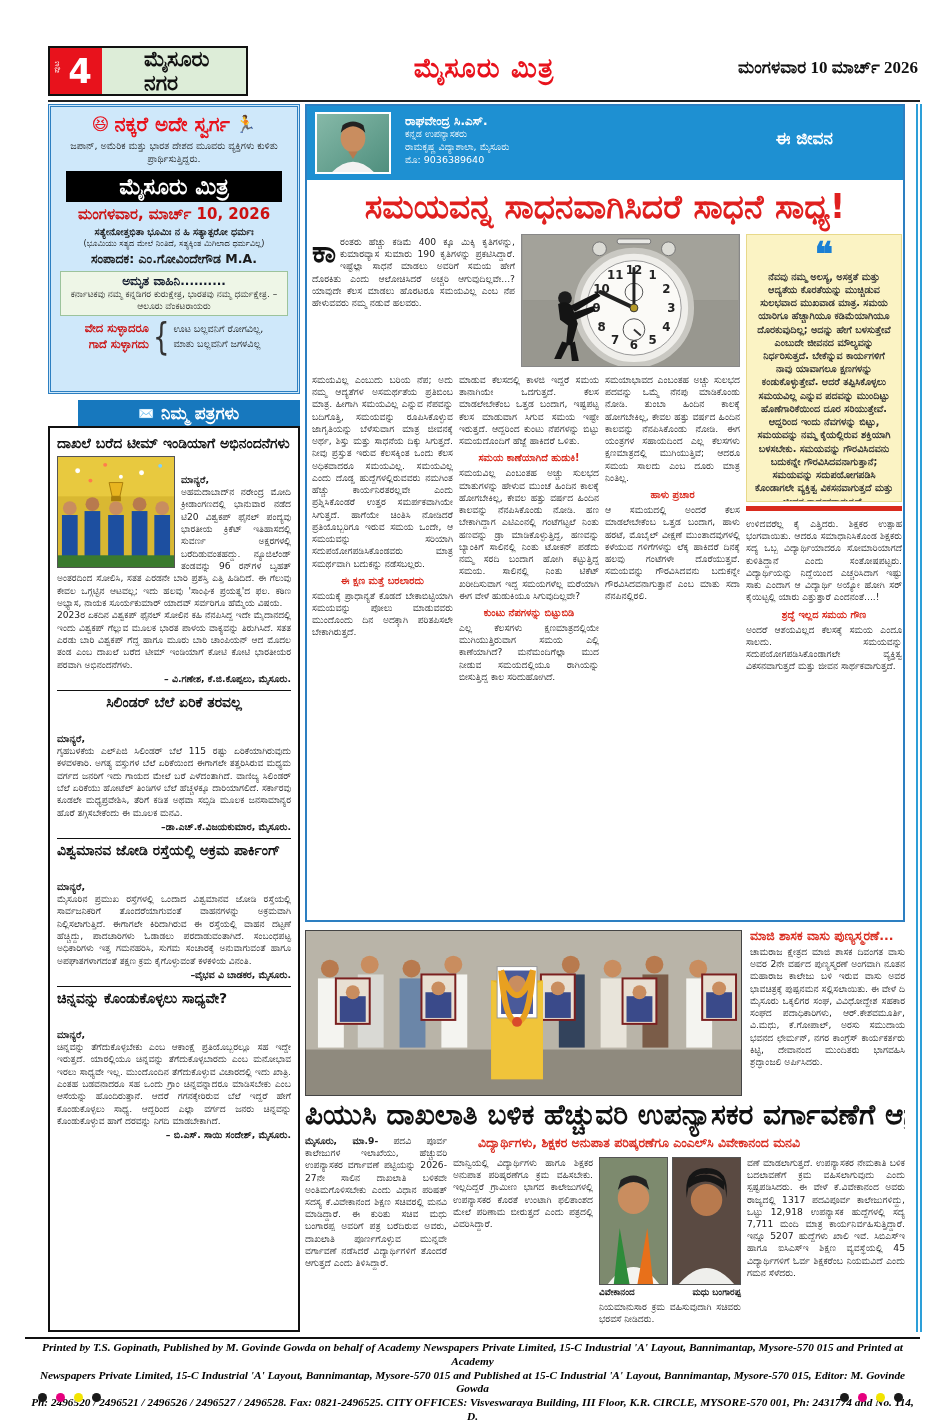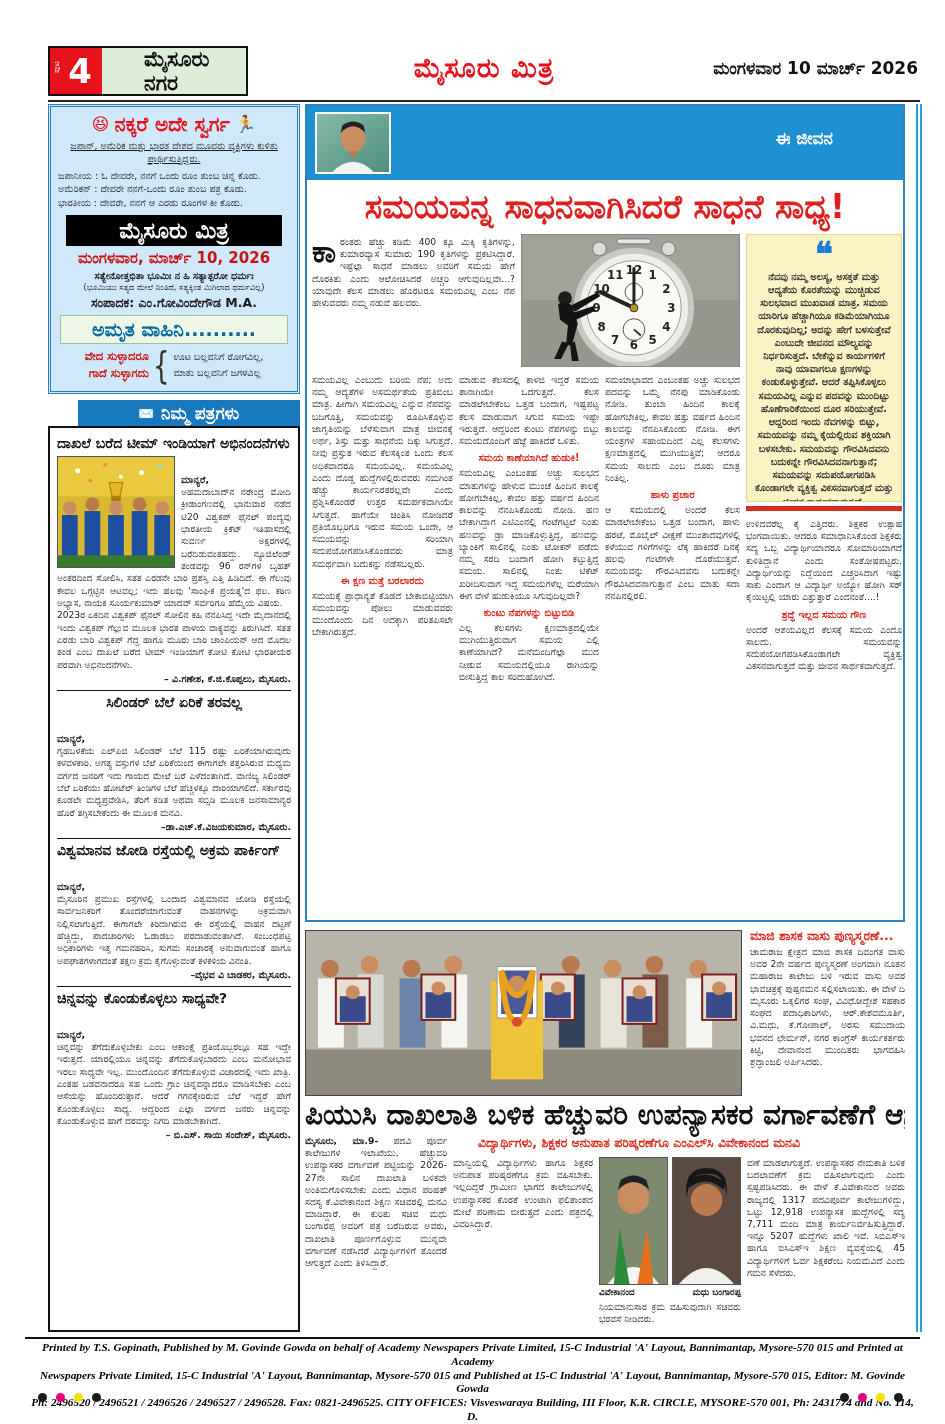--- a/index.html
+++ b/index.html
@@ -11,36 +11,36 @@
   }
   
   .hdr { position:absolute; left:48px; top:46px; width:872px; height:52px; }
   .page-chip { position:absolute; left:0; top:0; width:200px; height:50px; border:2px solid #111;
                background:#ddedd8; display:flex; align-items:stretch; }
   .page-chip .red { background:#e8121c; color:#fff; width:52px; display:flex; align-items:center; justify-content:center; position:relative; }
   .page-chip .red .pg-word { position:absolute; left:1px; top:14px; font-size:8px; transform:rotate(-90deg); transform-origin:center; }
   .page-chip .red .pg-num { font-size:34px; font-weight:bold; line-height:1; padding-left:8px; }
   .page-chip .sect { flex:1; display:flex; align-items:center; justify-content:center; font-size:21px; font-weight:bold; color:#111;padding-left:42px; }
   .masthead { position:absolute; left:50%; transform:translateX(-50%); top:6px; font-size:27px; font-weight:bold; color:#e8121c; letter-spacing:1px; }
-  .hdr-date { position:absolute; right:2px; top:12px; font-size:17px; font-weight:bold; color:#111; }
+  .hdr-date { position:absolute; right:2px; top:12px; font-size:17px; font-weight:bold; color:#111;font-family:Liberation Serif, serif; }
   .hdr-rule { position:absolute; left:48px; top:100px; width:872px; height:2px; background:#222; }
   
   .joke-box { position:absolute; left:48px; top:104px; width:252px; height:290px;
               background:#cfe8fa; border:3px double #2d7fc1; padding:5px 7px; overflow:hidden; text-align:center; }
   .joke-title { color:#e8121c; font-size:20px; font-weight:bold; display:flex; align-items:center; justify-content:center; gap:5px; }
   .joke-title .emo { font-size:17px; }
-  .joke-intro { font-size:9.5px; margin-top:4px; line-height:1.35;text-decoration:underline; }
+  .joke-intro { font-size:9.5px; margin-top:4px; line-height:1.35; }
   .joke-lines { font-size:9.5px; text-align:left; margin-top:3px; line-height:1.45; }
   .joke-mast { background:#000; color:#fff; font-size:22px; font-weight:bold; margin:5px 8px 3px; padding:3px 0; }
   .joke-date { color:#cc1111; font-size:15px; font-weight:bold; }
   .joke-sans1 { font-size:9.5px; font-weight:bold; margin-top:3px; }
   .joke-sans2 { font-size:8.2px; }
   .joke-editor { font-size:12.5px; font-weight:bold; margin-top:2px; }
   .amruta { background:#eef6e7; border:1px solid #9cc39c; margin:4px 2px; padding:2px; }
-  .amruta .t { color:#0369a1; font-size:19px; font-weight:bold; }
+  .amruta .t { color:#0f172a; font-size:12px; font-weight:bold; }
   .amruta .b { font-size:9px; line-height:1.4; }
   .veda { display:flex; align-items:center; justify-content:center; gap:4px; margin-top:3px; }
   .veda .l { color:#cc1111; font-size:11.5px; font-weight:bold; text-align:right; line-height:1.45; }
   .veda .brace { font-size:26px; color:#333; font-weight:normal; transform:scaleY(1.4); }
   .veda .r { font-size:9.5px; text-align:left; line-height:1.6; }
   .letters-banner { position:absolute; left:78px; top:400px; width:222px; height:26px; background:#1778be;
                     color:#fff; font-size:17px; font-weight:bold; display:flex; align-items:center; justify-content:center; gap:6px; }
   .letters-banner .pencil { font-size:13px; color:#ffe14d; }
   .letters-box { position:absolute; left:48px; top:426px; width:252px; height:906px; border:2px solid #111; padding:4px 7px; overflow:hidden; }
   .letter { padding:3px 0 5px; }
@@ -125,32 +125,28 @@
   </div>
   <div class="hdr-rule"></div>
 
   <div class="joke-box">
     <div class="joke-title">
       <span class="emo">😆</span>
       <span>ನಕ್ಕರೆ ಅದೇ ಸ್ವರ್ಗ</span>
       <span class="emo">🏃</span>
     </div>
     <div class="joke-intro">ಜಪಾನ್, ಅಮೆರಿಕ ಮತ್ತು ಭಾರತ ದೇಶದ ಮೂವರು ವ್ಯಕ್ತಿಗಳು ಕುಳಿತು ಪ್ರಾರ್ಥಿಸುತ್ತಿದ್ದರು.</div>
-    <div class="joke-lines">
-      <div>ಜಪಾನೀಯ : ಓ ದೇವರೇ, ನನಗೆ ಒಂದು ರೂಂ ತುಂಬ ಚಿನ್ನ ಕೊಡು.</div>
-      <div>ಅಮೆರಿಕನ್ : ದೇವರೇ ನನಗೆ-ಒಂದು ರೂಂ ತುಂಬ ಪತ್ರ ಕೊಡು.</div>
-      <div>ಭಾರತೀಯ : ದೇವರೇ, ನನಗೆ ಆ ಎರಡು ರೂಂಗಳ ಕೀ ಕೊಡು.</div>
-    </div>
     <div class="joke-mast">ಮೈಸೂರು ಮಿತ್ರ</div>
     <div class="joke-date">ಮಂಗಳವಾರ, ಮಾರ್ಚ್ 10, 2026</div>
     <div class="joke-sans1">ಸತ್ಯೇನೋತ್ತಭಿತಾ ಭೂಮಿಃ ನ ಹಿ ಸತ್ಯಾತ್ಪರೋ ಧರ್ಮಃ</div>
     <div class="joke-sans2">(ಭೂಮಿಯು ಸತ್ಯದ ಮೇಲೆ ನಿಂತಿದೆ, ಸತ್ಯಕ್ಕಿಂತ ಮಿಗಿಲಾದ ಧರ್ಮವಿಲ್ಲ)</div>
     <div class="joke-editor">ಸಂಪಾದಕ: ಎಂ.ಗೋವಿಂದೇಗೌಡ M.A.</div>
     <div class="amruta">
       <div class="t">ಅಮೃತ ವಾಹಿನಿ..........</div>
+      <div class="b">ಕರ್ನಾಟಕವು ನಮ್ಮ ಕನ್ನಡಿಗರ ಕುರುಕ್ಷೇತ್ರ, ಭಾರತವು ನಮ್ಮ ಧರ್ಮಕ್ಷೇತ್ರ. – ಆಲೂರು ವೆಂಕಟರಾಯರು</div>
     </div>
     <div class="veda">
       <div class="l">
         <div>ವೇದ ಸುಳ್ಳಾದರೂ</div>
         <div>ಗಾದೆ ಸುಳ್ಳಾಗದು</div>
       </div>
       <div class="brace">{</div>
       <div class="r">
         <div>ಊಟ ಬಲ್ಲವನಿಗೆ ರೋಗವಿಲ್ಲ,</div>
         <div>ಮಾತು ಬಲ್ಲವನಿಗೆ ಜಗಳವಿಲ್ಲ</div>
@@ -233,20 +229,26 @@
           <stop offset="0" stop-color="#86b9a8"></stop>
               <stop offset="1" stop-color="#4f8f7e"></stop>
         </linearGradient>
           </defs>
         <ellipse cx="38" cy="26" rx="13" ry="15" fill="#c98d5f"></ellipse>
         <path d="M25 20 q13 -14 26 0 l-2 -8 q-11 -8 -22 0 z" fill="#222"></path>
         <path d="M16 62 q22 -22 44 0 z" fill="#f2f2f2"></path>
         <path d="M33 40 h10 l-5 8 z" fill="#b87a4e"></path>
       </svg>
     </div>
+    <div class="ma-author">
+      <div class="n">ರಾಘವೇಂದ್ರ ಸಿ.ಎಸ್.</div>
+      <div class="s">ಕನ್ನಡ ಉಪನ್ಯಾಸಕರು</div>
+      <div class="s">ರಾಮಕೃಷ್ಣ ವಿದ್ಯಾಶಾಲಾ, ಮೈಸೂರು</div>
+      <div class="s">ಮೊ: 9036389640</div>
+    </div>
     <div class="ma-kicker">ಈ ಜೀವನ</div>
 
     <h1 class="ma-headline">ಸಮಯವನ್ನ ಸಾಧನವಾಗಿಸಿದರೆ ಸಾಧನೆ ಸಾಧ್ಯ!</h1>
 
     <div class="ma-body">
       <div class="intro-block txt">
         <span class="dropcap">ಕಾ</span><span>ರಂತರು ಹೆಚ್ಚು ಕಡಿಮೆ 400 ಕ್ಕೂ ಮಿಕ್ಕಿ ಕೃತಿಗಳನ್ನು, ಕುಮಾರವ್ಯಾಸ ಸುಮಾರು 190 ಕೃತಿಗಳನ್ನು ಪ್ರಕಟಿಸಿದ್ದಾರೆ. ಇಷ್ಟೆಲ್ಲಾ ಸಾಧನೆ ಮಾಡಲು ಅವರಿಗೆ ಸಮಯ ಹೇಗೆ ದೊರಕಿತು ಎಂದು ಆಲೋಚಿಸಿದರೆ ಅಚ್ಚರಿ ಆಗುವುದಿಲ್ಲವೇ...? ಯಾವುದೇ ಕೆಲಸ ಮಾಡಲು ಹೊರಟರೂ ಸಮಯವಿಲ್ಲ ಎಂಬ ನೆಪ ಹೇಳುವವರು ನಮ್ಮ ನಡುವೆ ಹಲವರು.</span>
       </div>
 
       <div class="clock-wrap">

